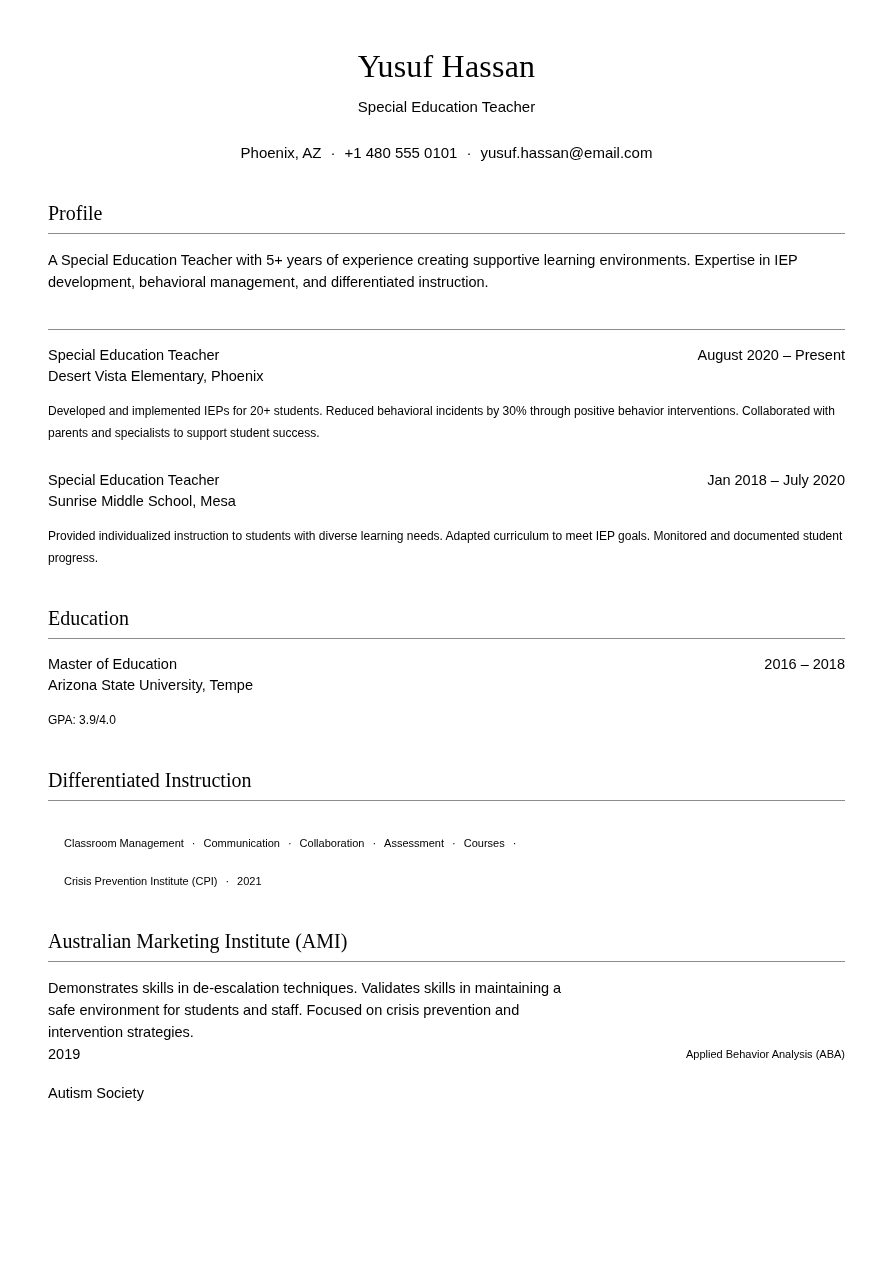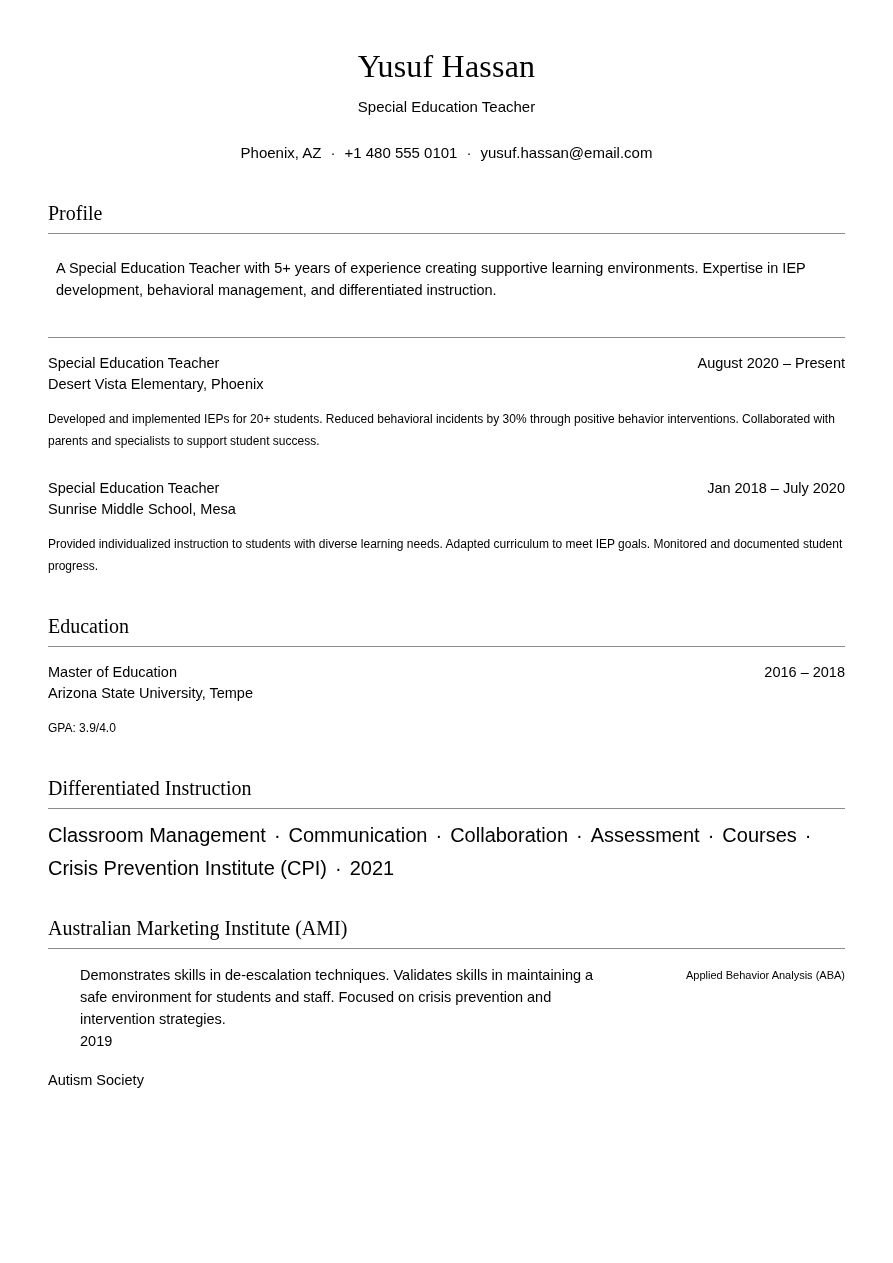--- a/index.html
+++ b/index.html
@@ -75,21 +75,21 @@
     margin: 7px 0 0 0;
     height: 0;
   }
   .section-body {
     padding-top: 15px;
   }
 
   .para {
     font-size: 14.5px;
     line-height: 22px;
-    margin: 8px;
+    margin: 0;
   }
 
   
   .entry + .entry {
     margin-top: 26px;
   }
   .entry-head {
     display: flex;
     justify-content: space-between;
     align-items: baseline;
@@ -112,38 +112,37 @@
     padding-left: 18px;
   }
   .entry-desc {
     font-size: 12px;
     line-height: 22px;
     margin: 13px 0 0 0;
   }
 
   
   .inline-list {
-    font-size: 20px;
-    line-height: 22px;
-    margin: 0;
+    font-size: 11px;
+    line-height: 22px;
+    margin: 16px;
   }
   .inline-list + .inline-list {
     margin-top: 11px;
   }
   .dot-sep {
     display: inline-block;
     padding: 0 8px;
   }
 
   
   .two-col {
     display: flex;
     justify-content: space-between;
-    align-items: flex-start;
-    margin-left: 32px;
+    align-items: flex-end;
   }
   .two-col-left {
     width: 530px;
     font-size: 14.5px;
     line-height: 22px;
   }
   .two-col-right {
     flex: 1;
     text-align: right;
     font-size: 11px;

